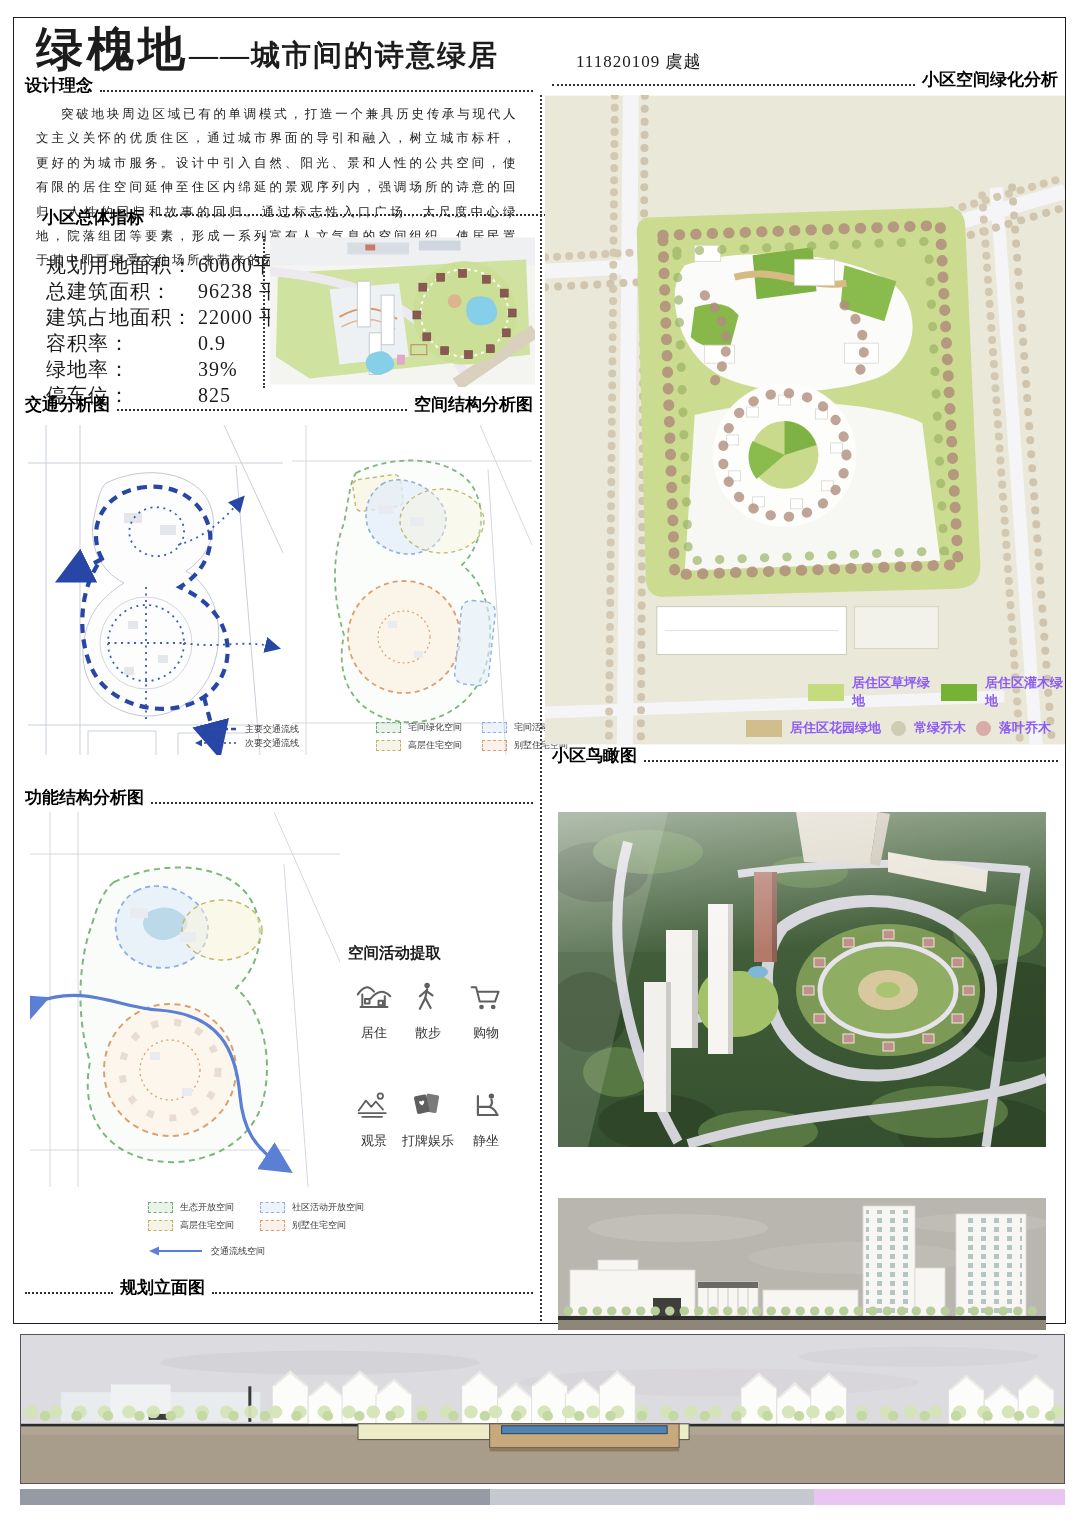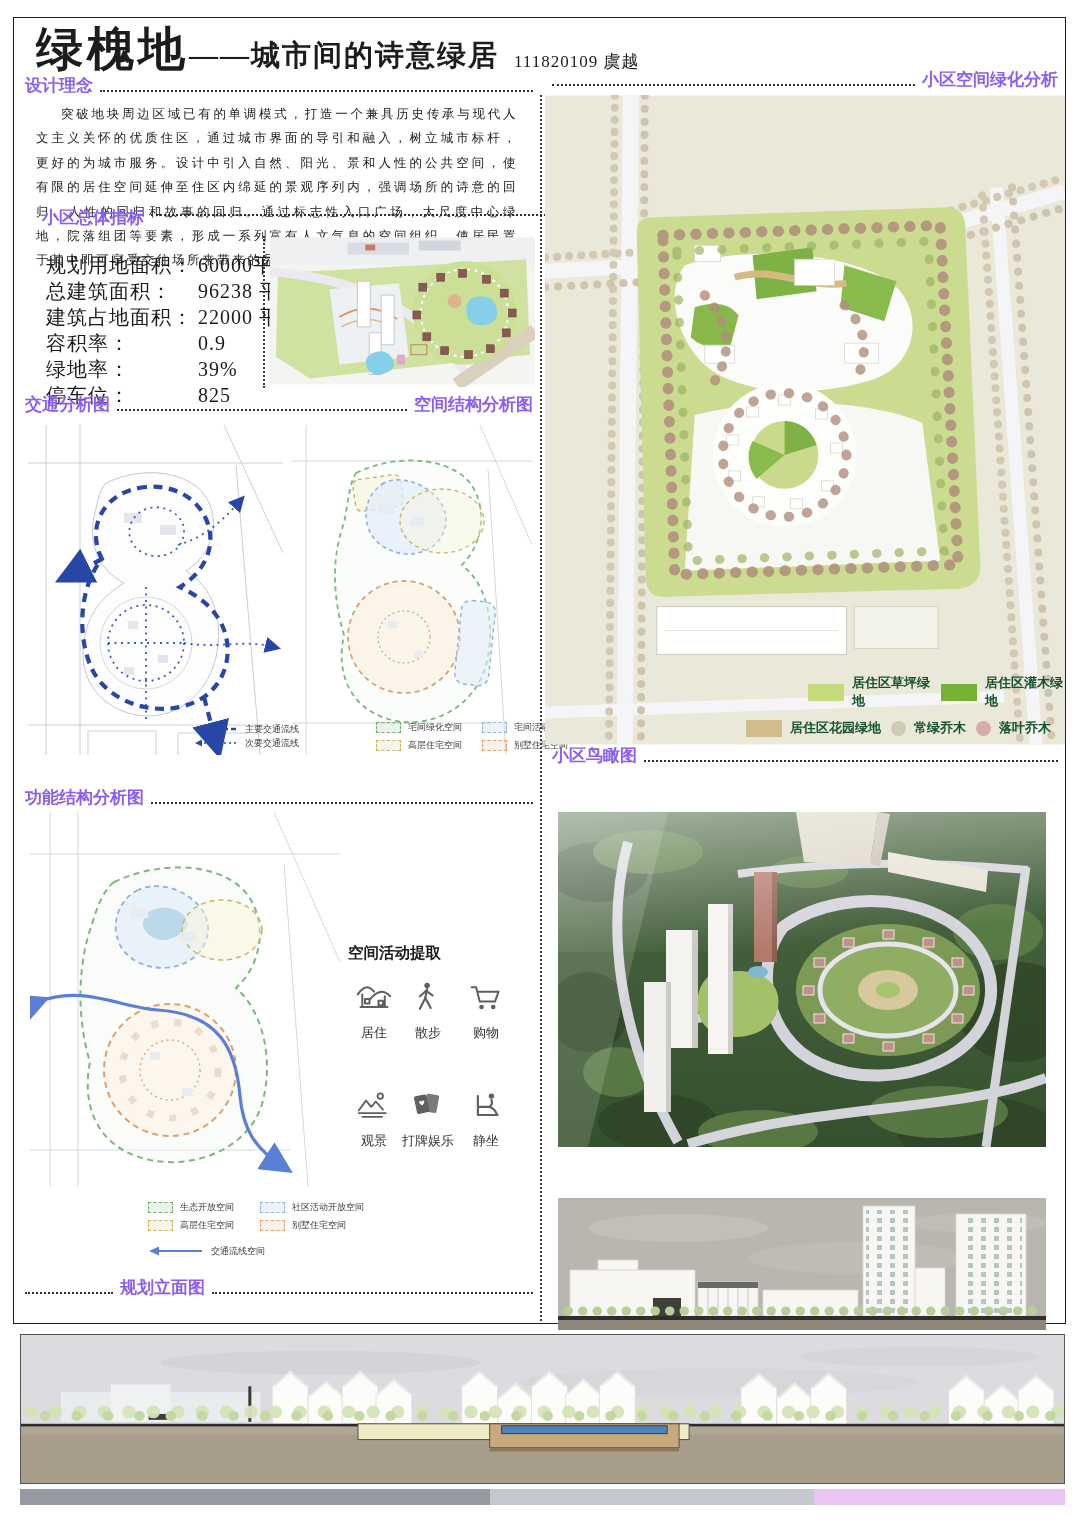--- a/index.html
+++ b/index.html
@@ -6,23 +6,23 @@
   .poster{position:relative;width:1080px;height:1529px;background:#ffffff;
           font-family:"Liberation Sans","DejaVu Sans",sans-serif;color:#1c1c1c;overflow:hidden;border-radius:19px;}
   .abs{position:absolute;}
   .frame{left:13px;top:17px;width:1051px;height:1305px;border:1.5px solid #1e1e1e;}
   .vdiv{left:540px;top:95px;height:1226px;border-left:2px dotted #3a3a3a;}
   .vdiv-small{left:263px;top:236px;height:152px;border-left:2px dotted #3a3a3a;}
 
   .title-row{left:36px;top:18px;display:flex;align-items:baseline;}
   .main-title{font-family:"Liberation Serif","DejaVu Serif",serif;font-weight:bold;font-size:47px;letter-spacing:4px;}
   .sub-title{font-family:"Liberation Serif","DejaVu Serif",serif;font-weight:bold;font-size:29px;margin-left:0;letter-spacing:2px;}
-  .author{left:514px;top:50px;font-family:"Liberation Serif","DejaVu Serif",serif;font-size:17px;letter-spacing:1px;}
-
-  .sec{display:flex;align-items:flex-end;gap:7px;font-size:17px;font-weight:600;color:#8b5cf6;}
+  .author{left:576px;top:50px;font-family:"Liberation Serif","DejaVu Serif",serif;font-size:17px;letter-spacing:1px;}
+
+  .sec{display:flex;align-items:flex-end;gap:7px;font-size:17px;font-weight:600;color:#000000;}
   .leader{flex:1;height:0;border-bottom:2.6px dotted #2e2e2e;margin-bottom:5px;}
   .leader.short{flex:0 0 88px;}
 
   .concept{left:36px;top:102px;width:482px;font-family:"Liberation Serif","DejaVu Serif",serif;
            font-size:12.5px;line-height:1.95;letter-spacing:2.6px;text-align:justify;text-indent:2em;color:#222;}
 
   .ind-list{left:46px;top:252px;font-family:Liberation Serif, serif;font-size:20px;letter-spacing:1px;}
   .ind-row{display:flex;height:26px;align-items:center;}
   .ind-label{width:152px;}
   .ind-value{}
@@ -30,21 +30,21 @@
   .legend-small{font-size:9px;color:#3a3a3a;}
   .legend-small .lrow{display:flex;align-items:center;gap:7px;height:14px;}
   .sw{width:25px;height:11px;border:1.4px dashed #999;box-sizing:border-box;flex:0 0 auto;}
   .grid2{display:grid;grid-template-columns:auto auto;column-gap:20px;row-gap:4px;}
 
   .act-title{font-size:15.5px;font-weight:600;margin-bottom:16px;}
   .act-grid{display:grid;grid-template-columns:52px 52px 60px;column-gap:2px;row-gap:46px;text-align:center;}
   .act-item{display:flex;flex-direction:column;align-items:center;gap:8px;}
   .act-label{font-size:13px;color:#333;white-space:nowrap;}
 
-  .map-legend{left:746px;top:674px;width:318px;font-size:13px;font-weight:bold;color:#14532d;}
+  .map-legend{left:746px;top:674px;width:318px;font-size:13px;font-weight:bold;color:#8b5cf6;}
   .mrow{display:flex;align-items:center;gap:10px;margin-bottom:9px;}
   .mrow.r1{margin-left:62px;gap:10px;}
   .mitem{display:flex;align-items:center;gap:8px;}
   .msw{width:36px;height:17px;flex:0 0 auto;}
   .mcirc{width:15px;height:15px;border-radius:50%;flex:0 0 auto;}
 
   .strip{left:20px;top:1334px;width:1045px;height:150px;border:1px solid #555;box-sizing:border-box;}
   .footbar{left:20px;top:1489px;width:1045px;height:16px;display:flex;}
   .footbar div{height:100%;}
 

